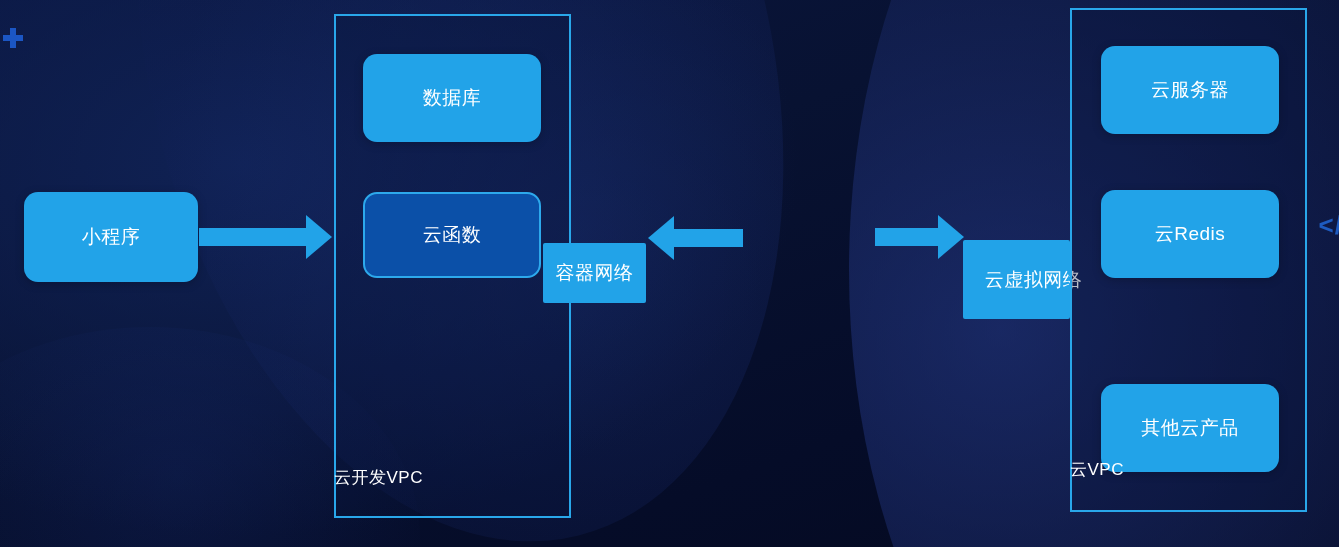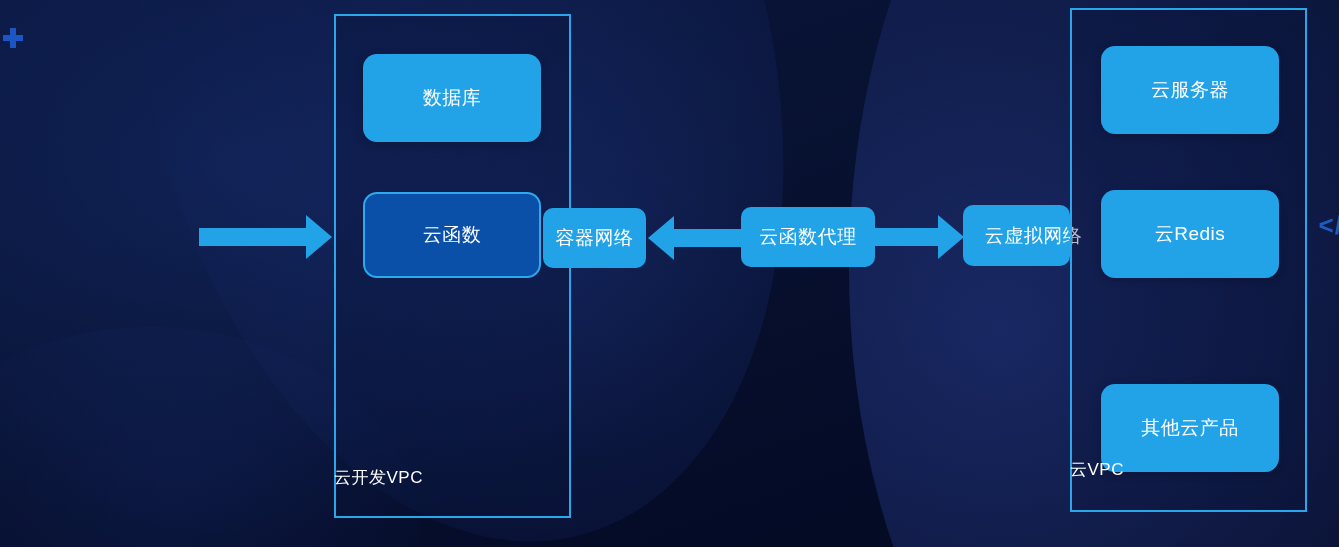--- a/index.html
+++ b/index.html
@@ -73,21 +73,22 @@
     border-radius: 14px;
     box-shadow: 0 2px 10px rgba(0,0,0,0.22);
   }
   .node.rounded-dark {
     background: #0B50A8;
     border: 2px solid #2DA9EC;
     border-radius: 14px;
   }
   .node.flat {
     background: #22A3E8;
-    border-radius: 10px;
+    border-radius: 2px;
+    margin-top: 35px;
   }
 
   
   .arrow {
     position: absolute;
     pointer-events: none;
   }
   .arrow .shaft {
     position: absolute;
     background: #22A3E8;
@@ -137,20 +138,23 @@
 
 <div id="canvas">
 
   <div class="arc arc-a"></div>
   <div class="arc arc-b"></div>
   <div class="arc arc-c"></div>
 
   <div class="plus-icon"></div>
   <span class="code-glyph">&lt;/</span>
 
+  <div class="node rounded" style="left:24px; top:192px; width:174px; height:90px;">
+    <span>小程序</span>
+  </div>
 
   <div class="arrow" style="left:199px; top:215px; width:134px; height:44px;">
     <div class="shaft" style="left:0; top:13px; width:108px; height:18px;"></div>
     <div class="head right" style="left:107px; top:0;"></div>
   </div>
 
   <div class="vpc" style="left:334px; top:14px; width:237px; height:504px;"></div>
 
   <div class="node rounded" style="left:363px; top:54px; width:178px; height:88px;">
     <span>数据库</span>
@@ -165,30 +169,27 @@
 
   <div class="node flat" style="left:543px; top:208px; width:103px; height:60px;">
     <span>容器网络</span>
   </div>
 
   <div class="arrow" style="left:648px; top:216px; width:95px; height:44px;">
     <div class="head left" style="left:0; top:0;"></div>
     <div class="shaft" style="left:25px; top:13px; width:70px; height:18px;"></div>
   </div>
 
-  <div class="node flat" style="left:741px; top:207px; width:134px; height:60px;">
-    <span>云函数代理</span>
-  </div>
 
   <div class="arrow" style="left:875px; top:215px; width:90px; height:44px;">
     <div class="shaft" style="left:0; top:13px; width:64px; height:18px;"></div>
     <div class="head right" style="left:63px; top:0;"></div>
   </div>
 
-  <div class="node flat" style="left:963px; top:205px; width:107px; height:61px;padding-left:34px;">
+  <div class="node flat" style="left:963px; top:205px; width:107px; height:79px;padding-left:34px;">
     <span>云虚拟网络</span>
   </div>
 
   <div class="vpc" style="left:1070px; top:8px; width:237px; height:504px;"></div>
 
   <div class="node rounded" style="left:1101px; top:46px; width:178px; height:88px;">
     <span>云服务器</span>
   </div>
 
   <div class="node rounded" style="left:1101px; top:190px; width:178px; height:88px;">

